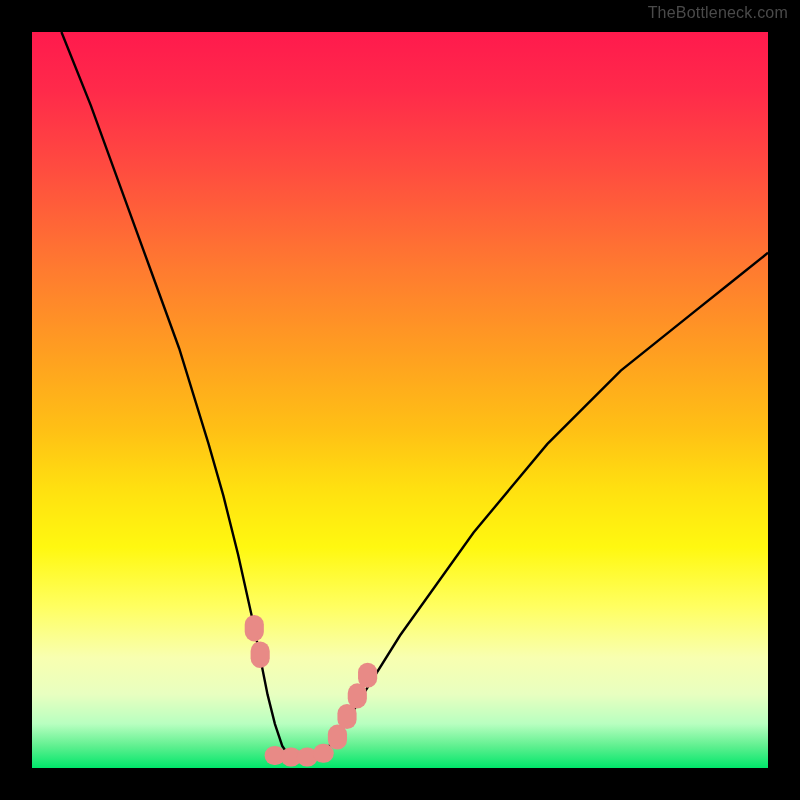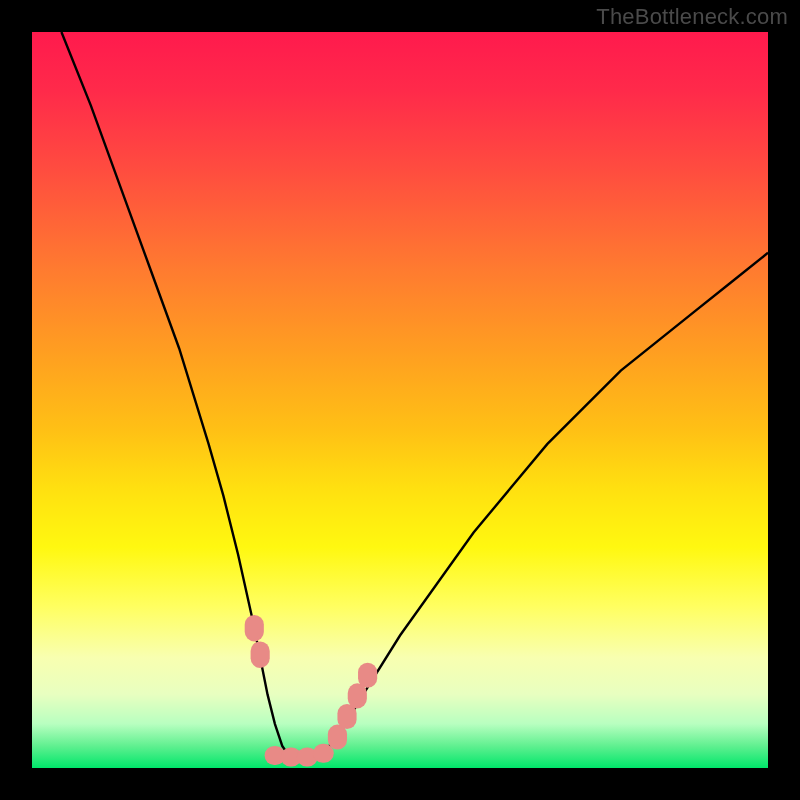--- a/index.html
+++ b/index.html
@@ -9,21 +9,21 @@
     background: #000;
     position: relative;
     overflow: hidden;
     font-family: Arial, Helvetica, sans-serif;
   }
   .watermark {
     position: absolute;
     top: 4px;
     right: 12px;
     color: #4a4a4a;
-    font-size: 22px;
+    font-size: 16px;
     font-weight: 500;
     z-index: 10;
     letter-spacing: 0.2px;
   }
   .plot-area {
     position: absolute;
     left: 32px;
     top: 32px;
     width: 736px;
     height: 736px;

